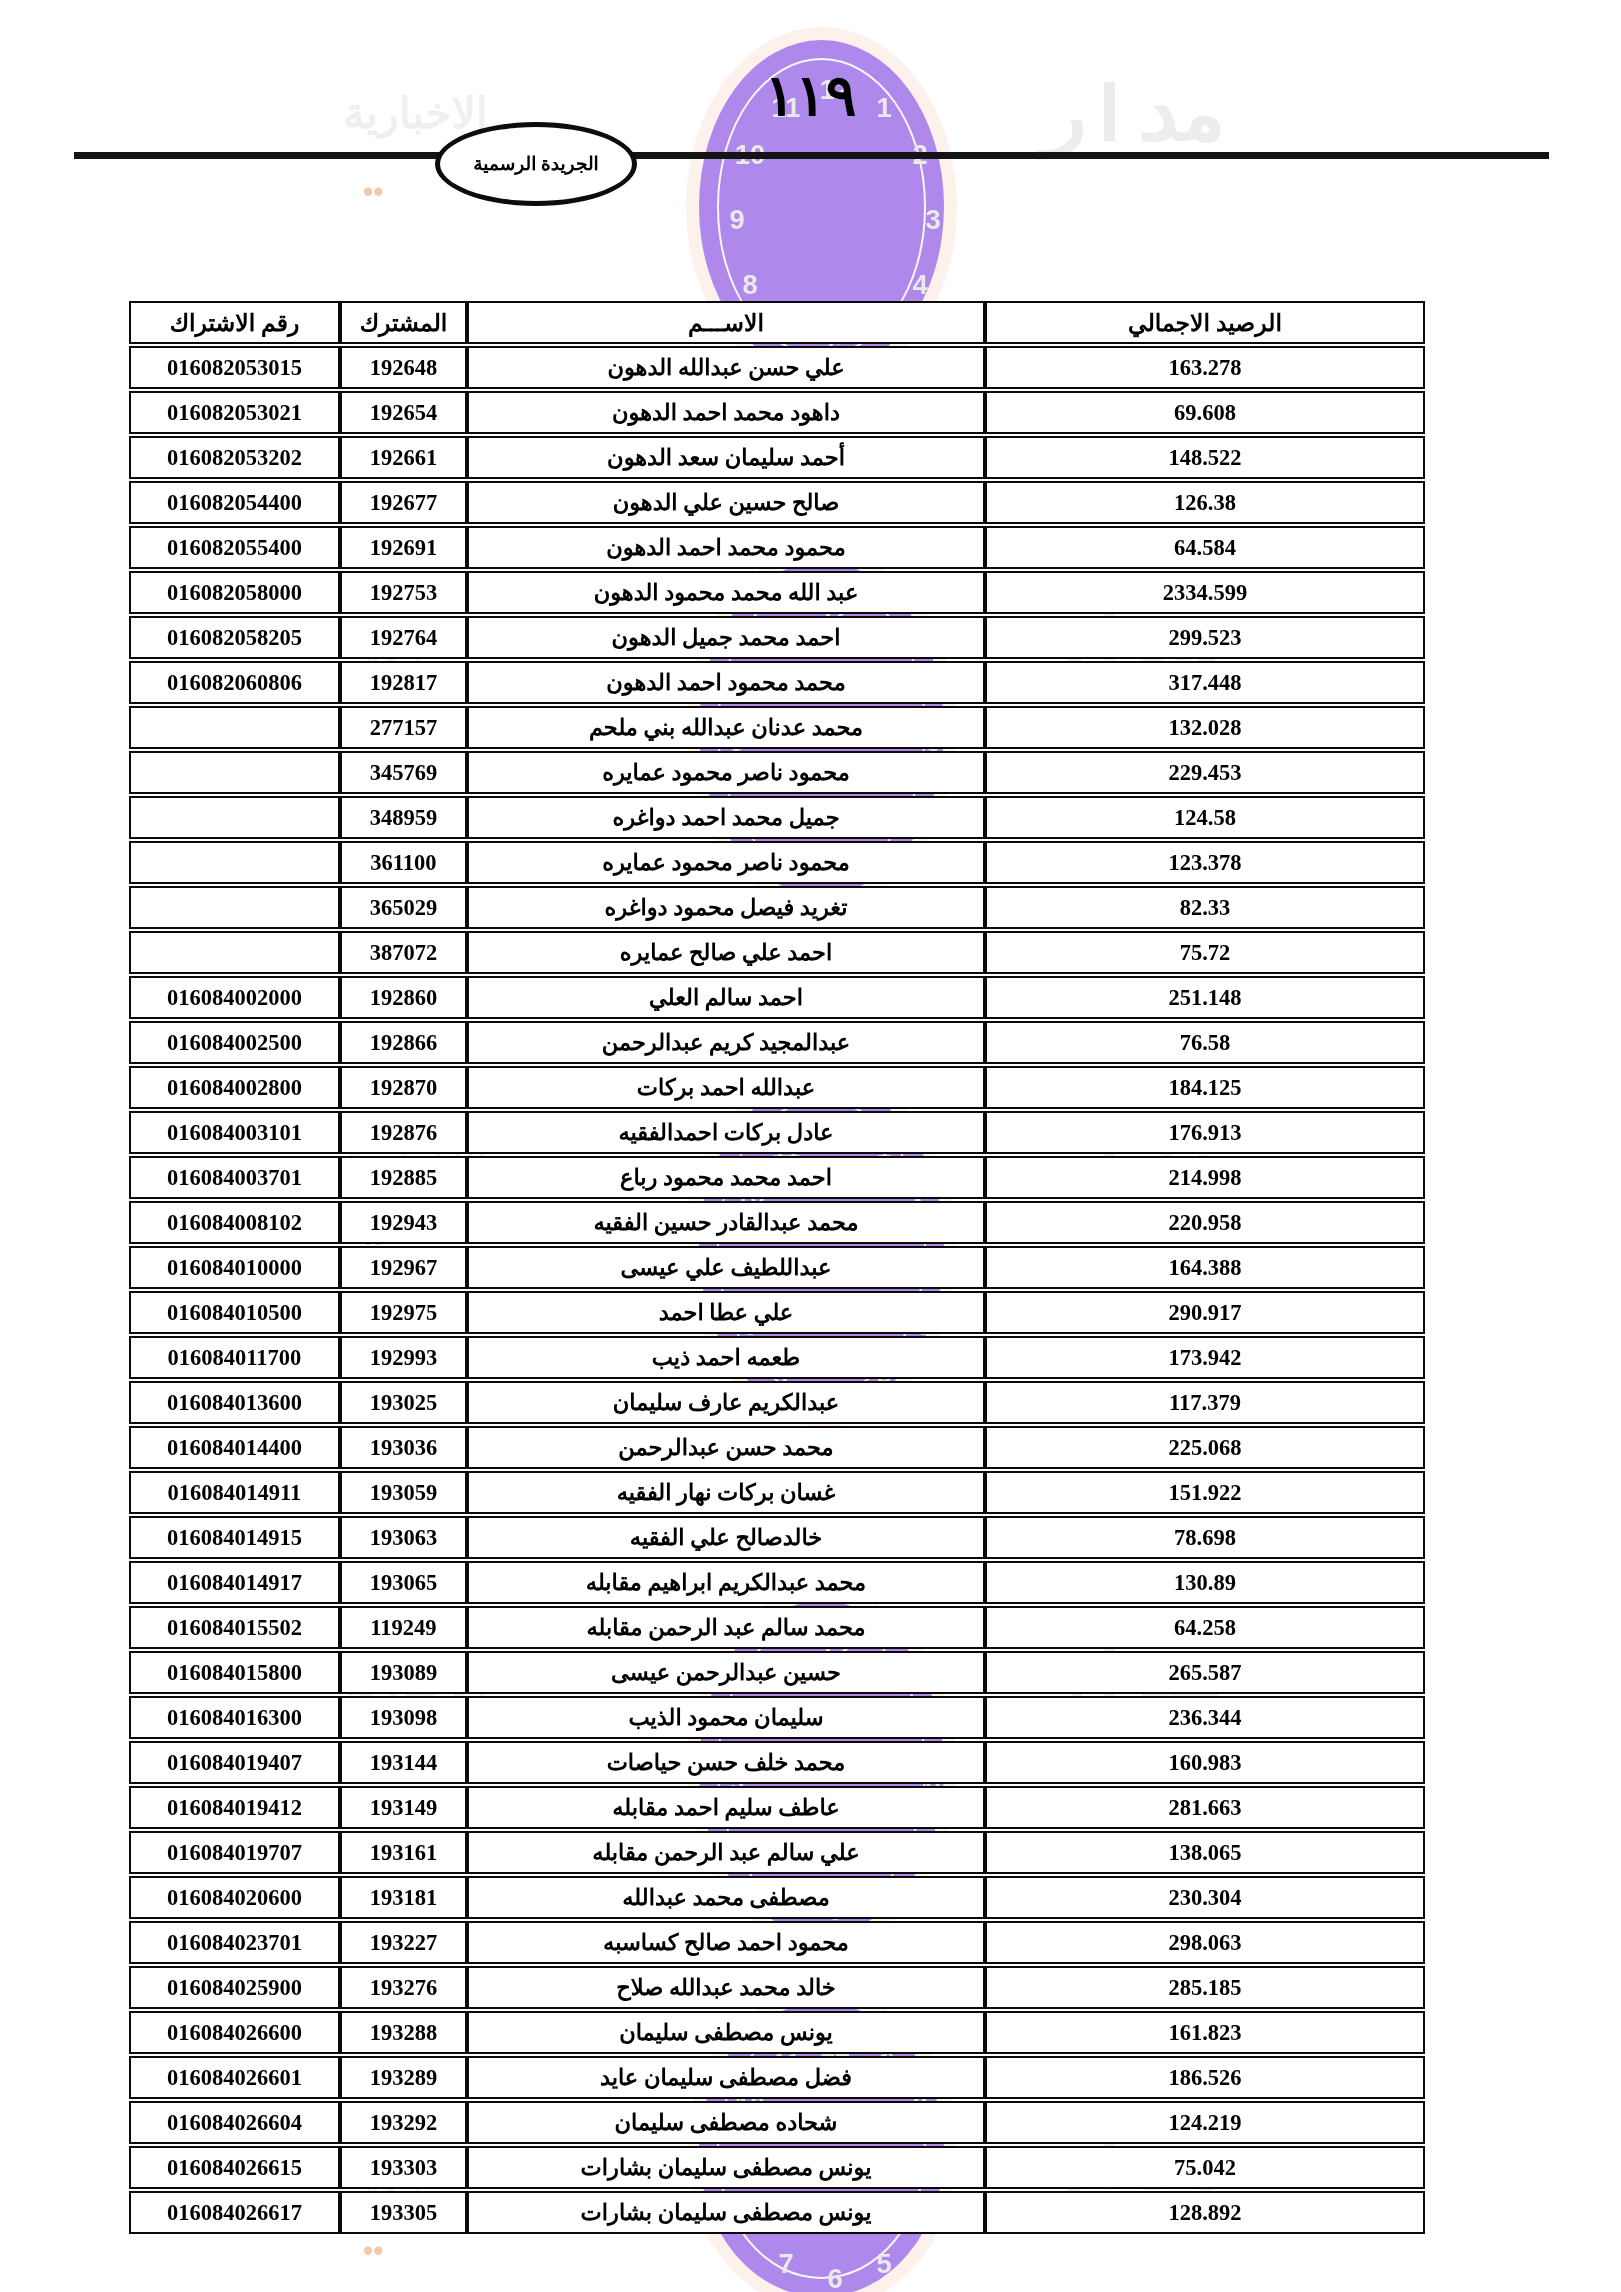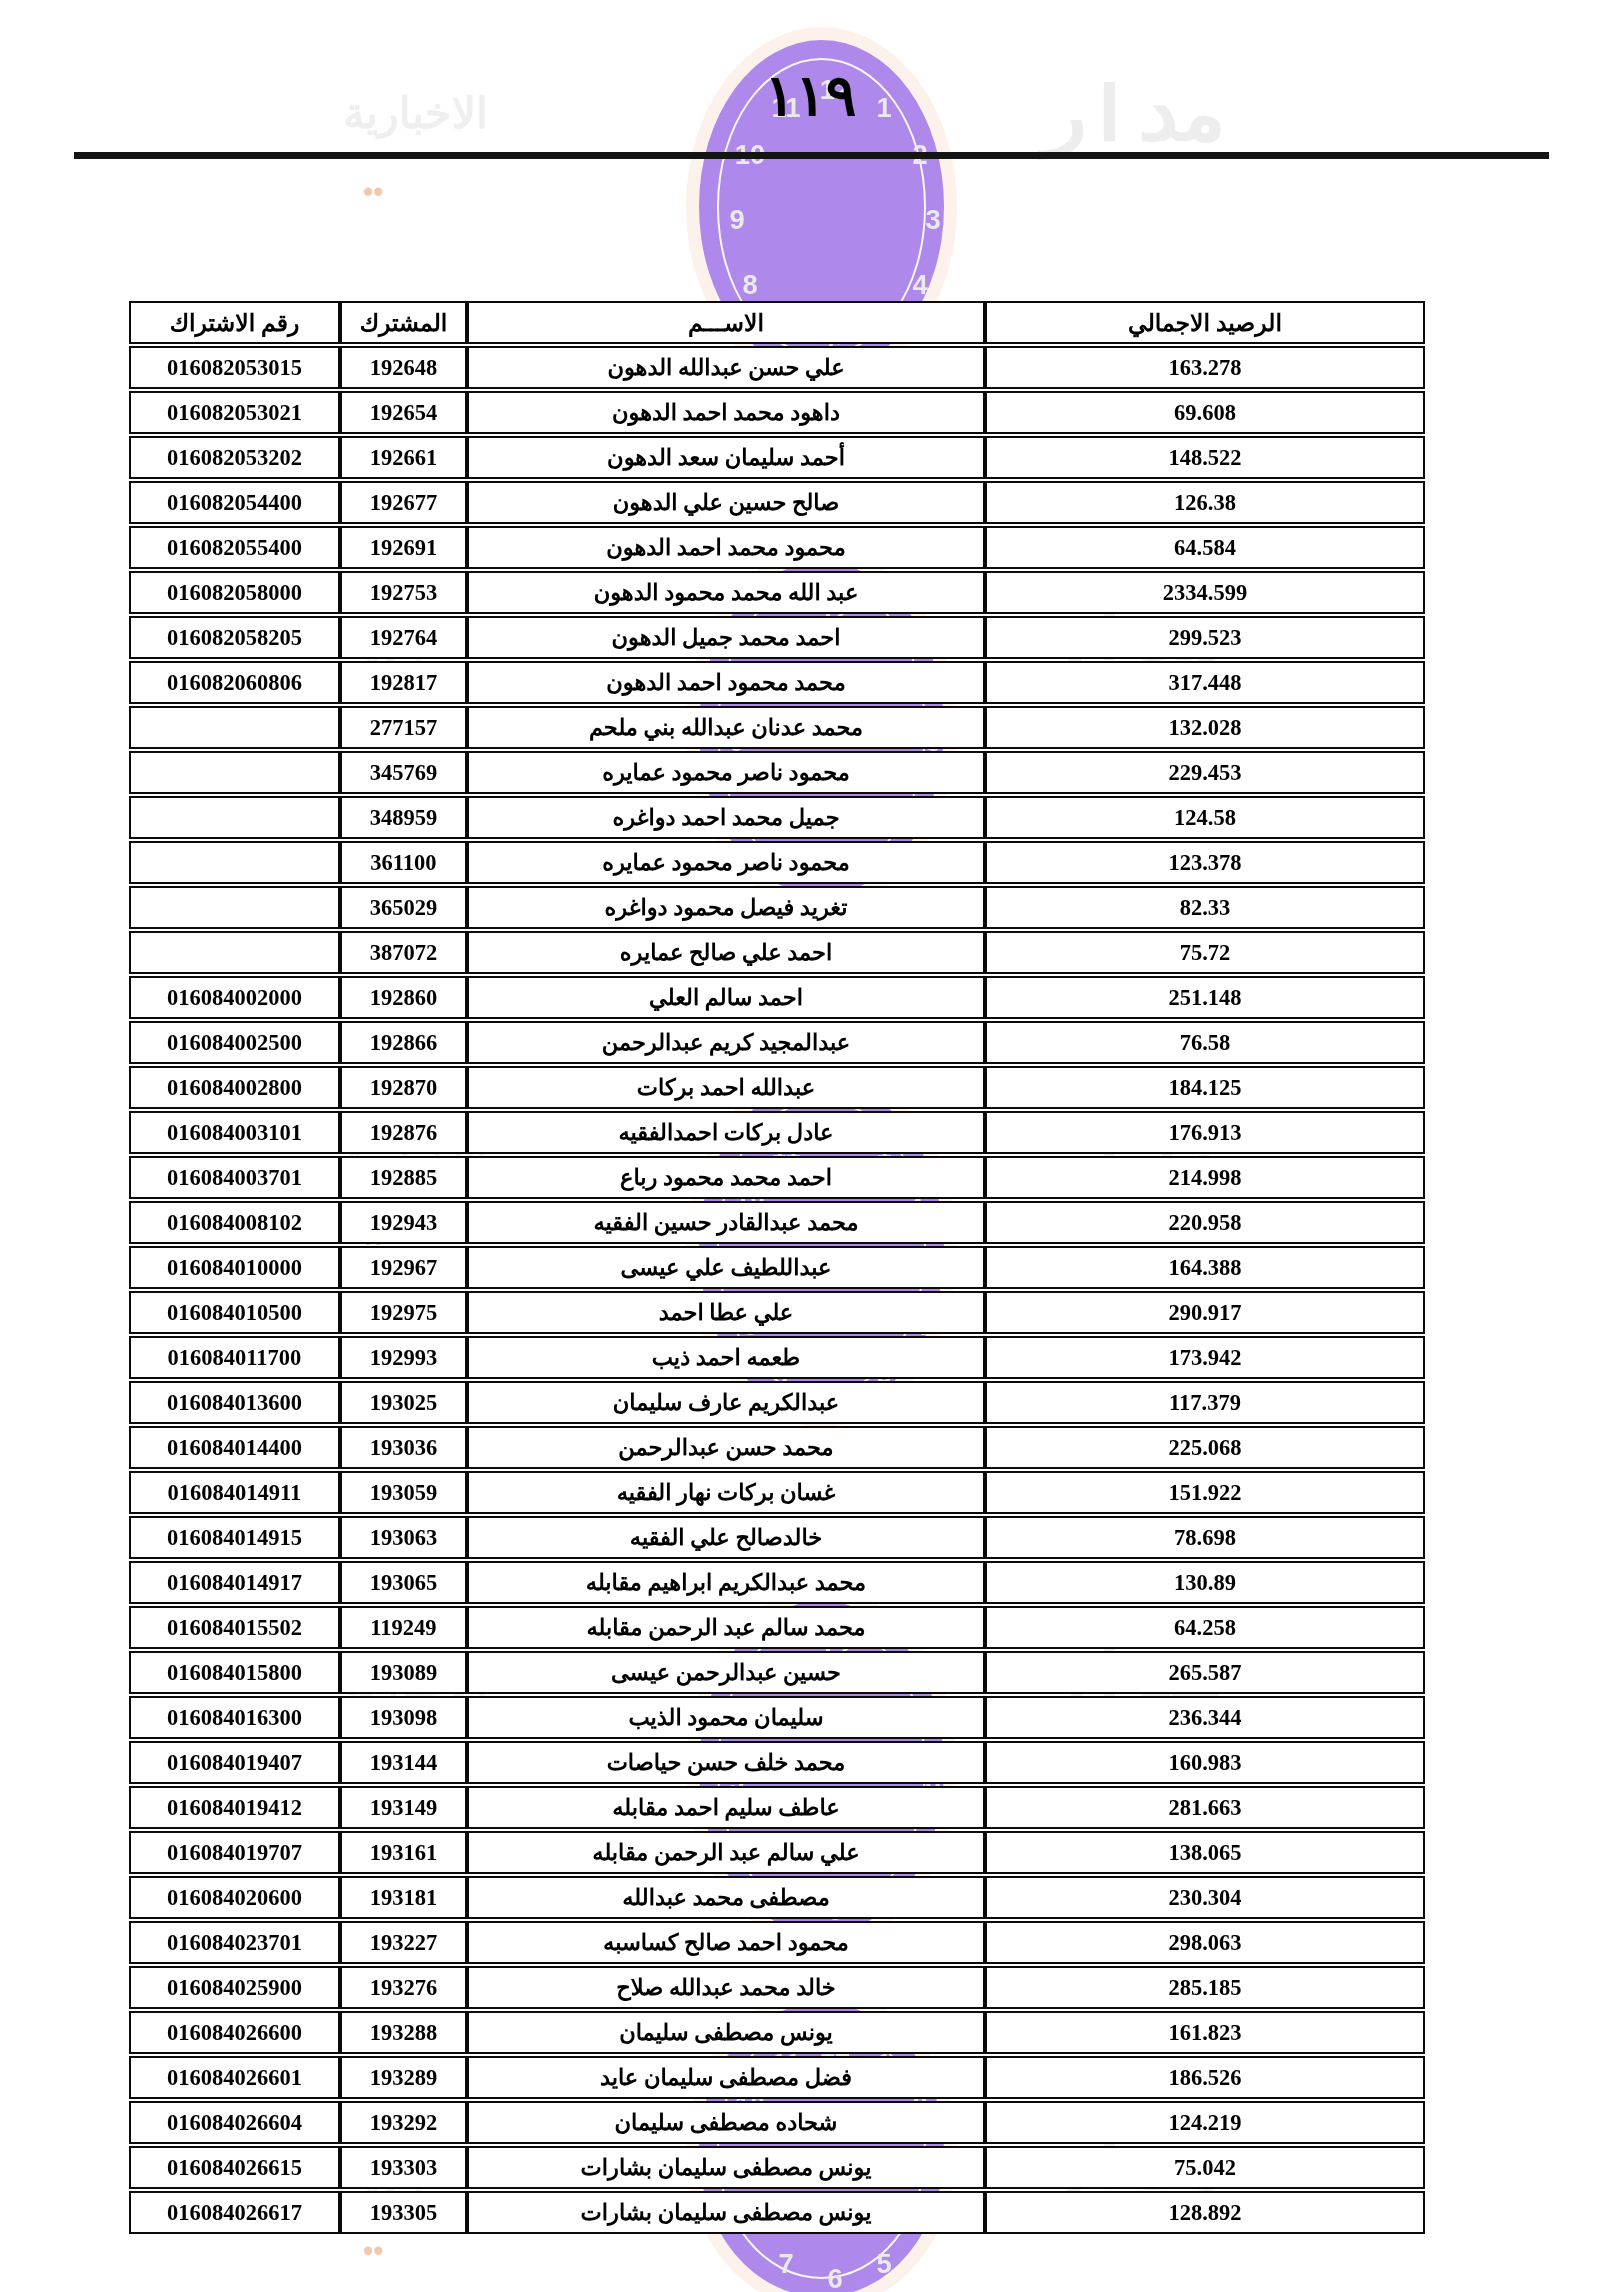--- a/index.html
+++ b/index.html
@@ -261,20 +261,23 @@
   <div class="wm-dots" style="left:363px; top:176px; font-size:29px;">••</div>
   <div class="wm-dots" style="left:363px; top:706px; font-size:29px;">••</div>
   <div class="wm-dots" style="left:363px; top:1225px; font-size:29px;">••</div>
   <div class="wm-dots" style="left:363px; top:1745px; font-size:29px;">••</div>
   <div class="wm-dots" style="left:363px; top:2235px; font-size:29px;">••</div>
 </div>
 
 <div class="page-header">
   <div class="page-number">١١٩</div>
   <div class="header-rule"></div>
+  <div class="header-ellipse">
+    <span>الجريدة الرسمية</span>
+  </div>
 </div>
 
 <div class="gazette-table-wrap">
   <table class="gazette">
     <colgroup>
       <col class="c-bal">
         <col class="c-name">
         <col class="c-subno">
         <col class="c-sub">
     </colgroup>

